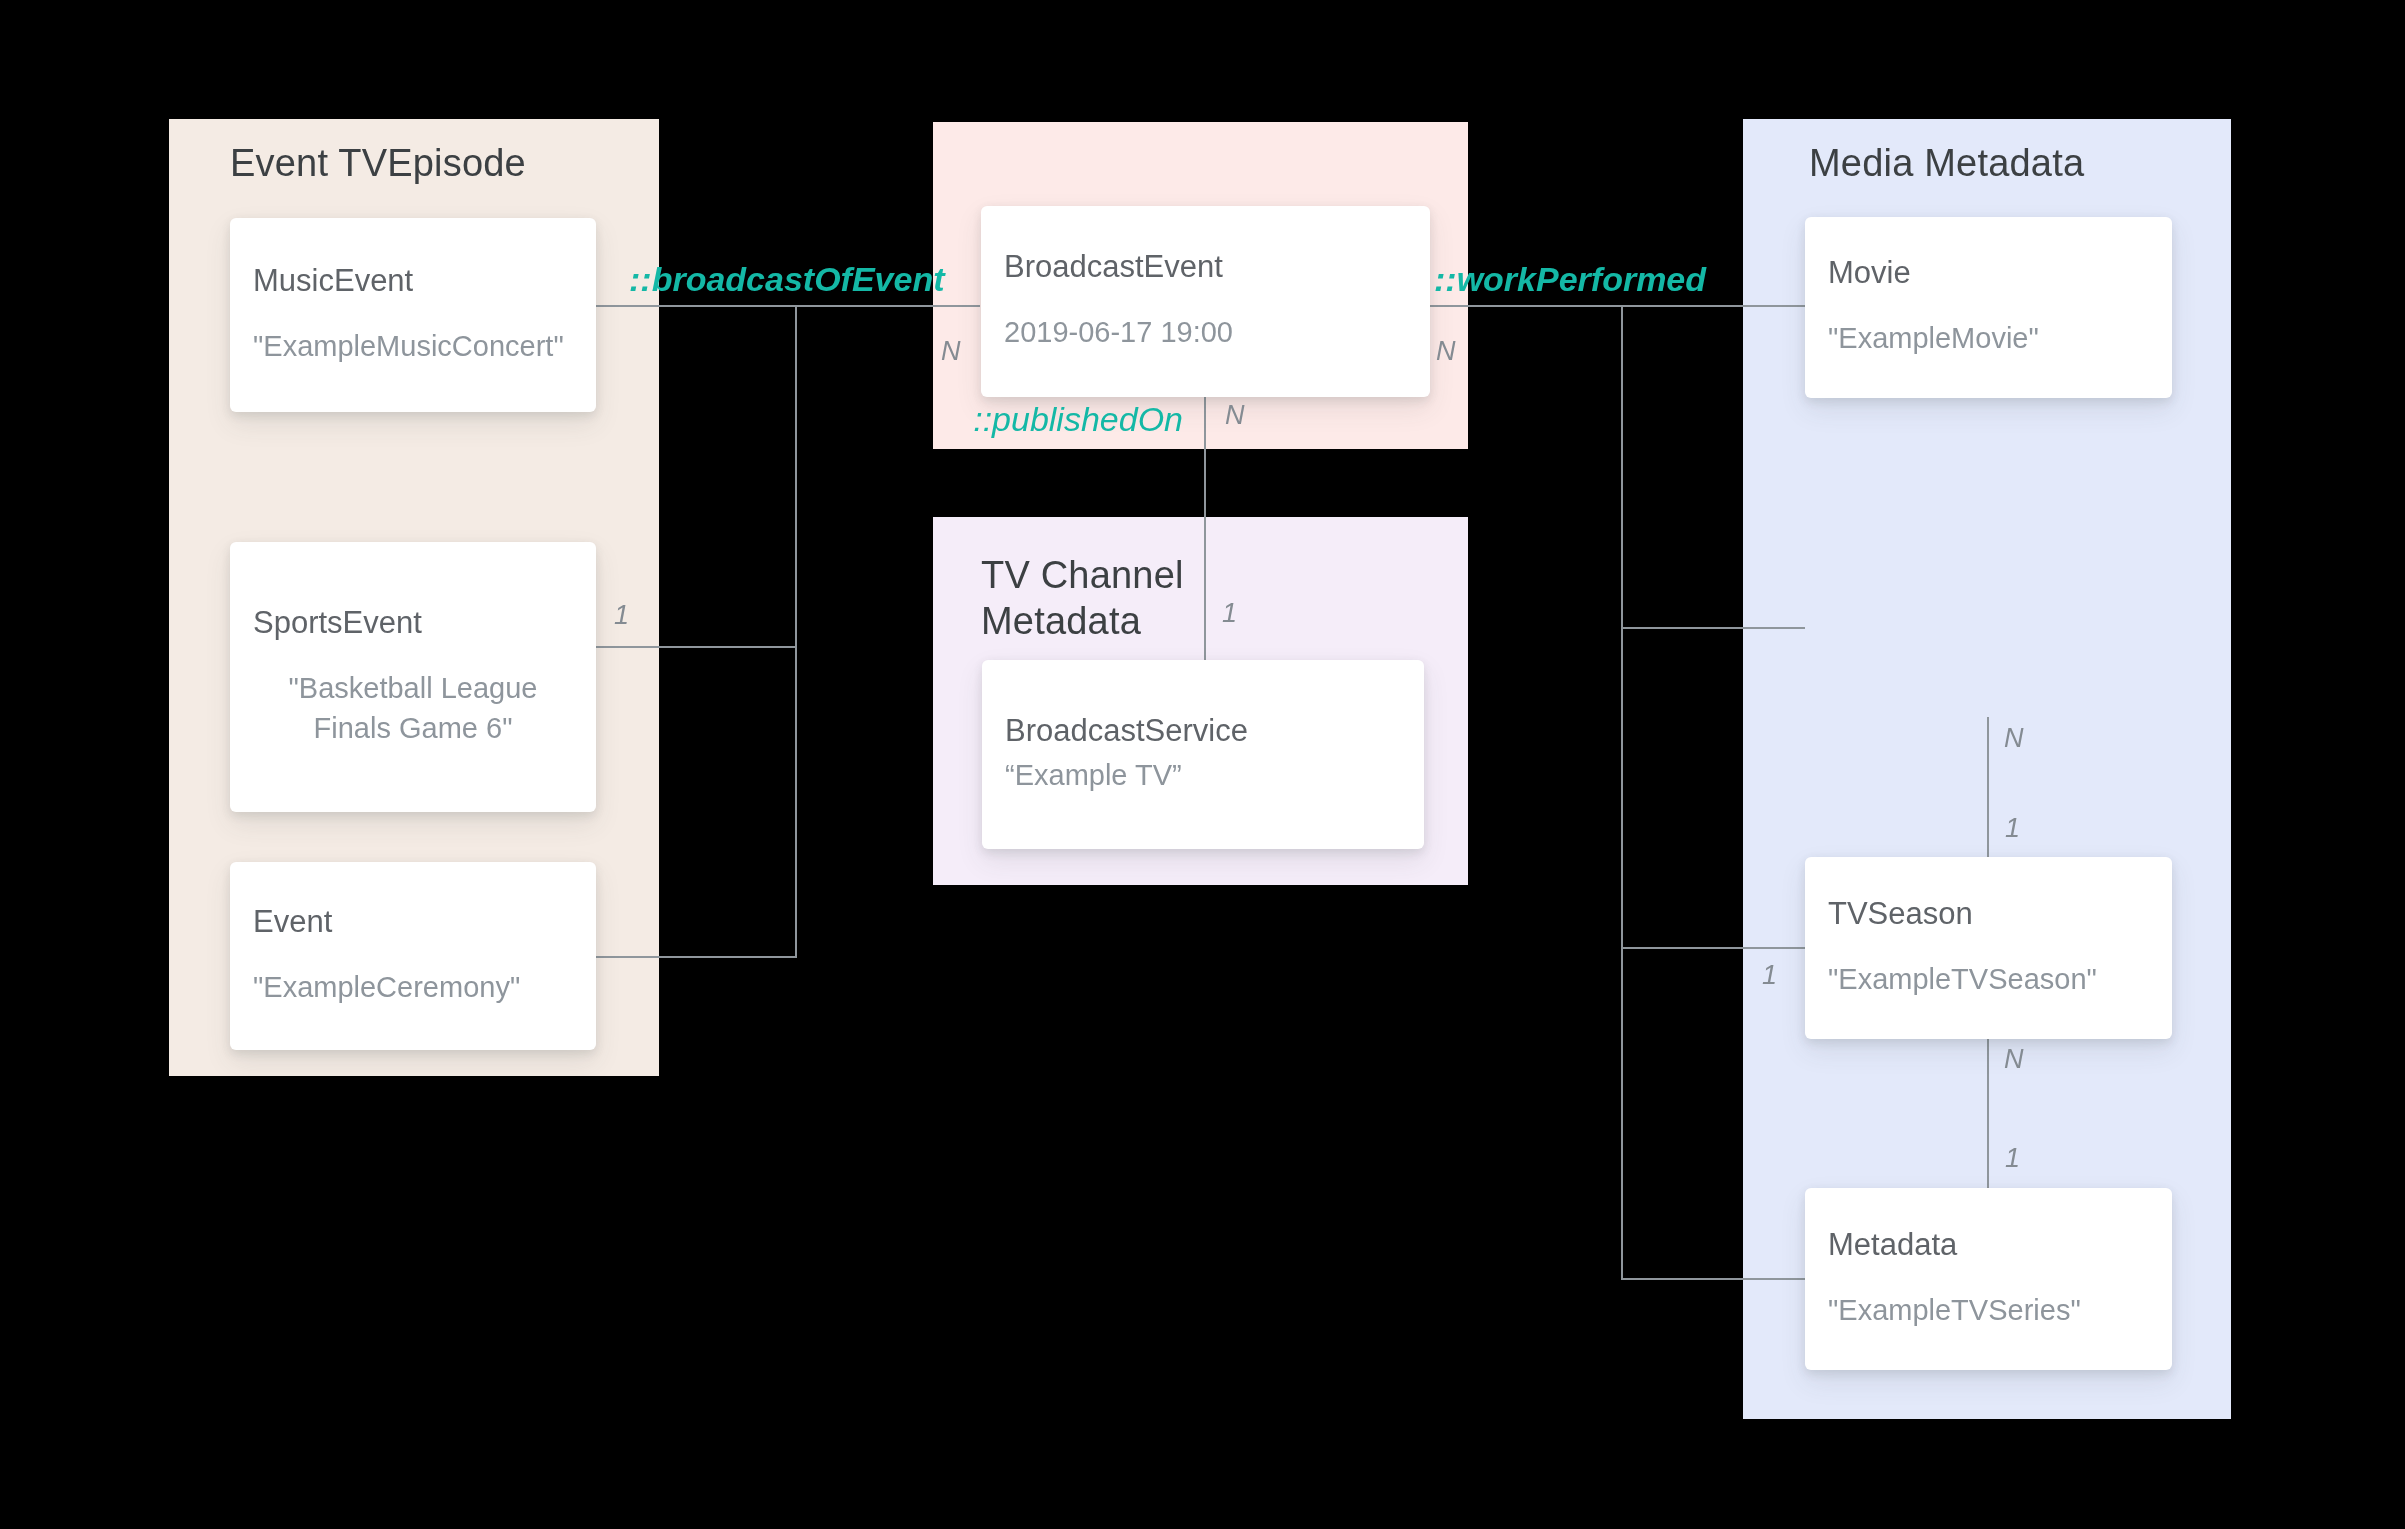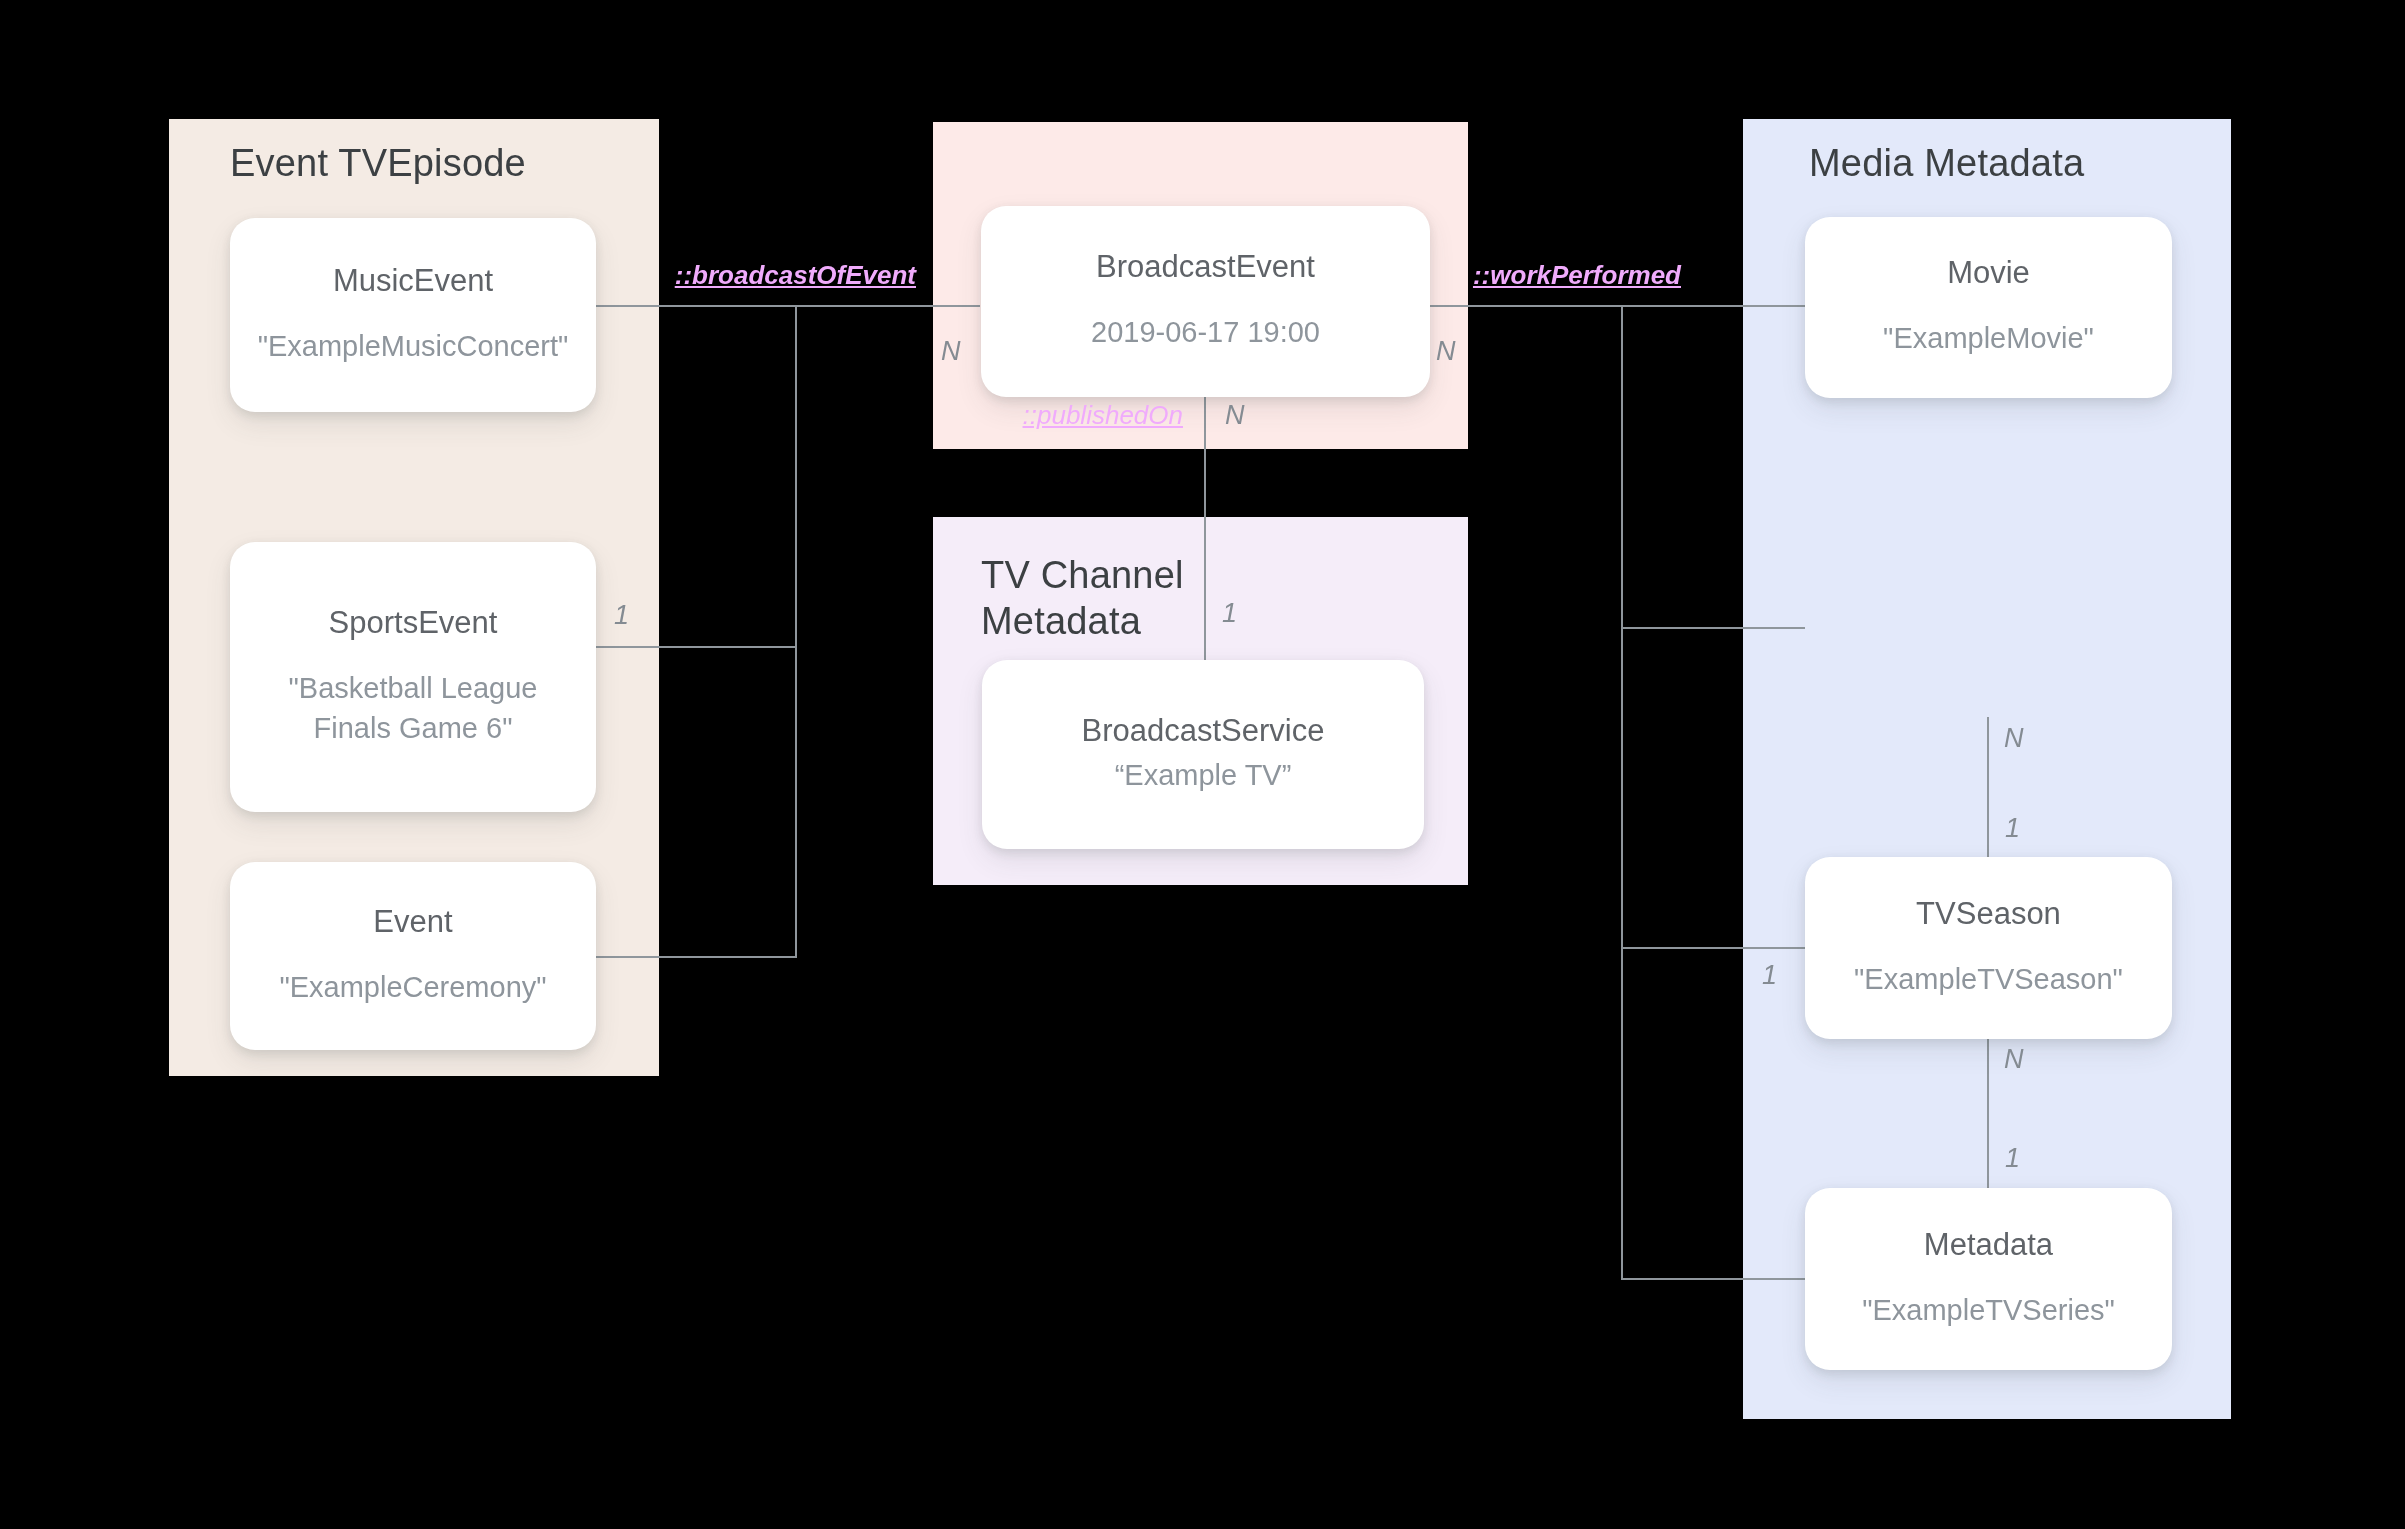--- a/index.html
+++ b/index.html
@@ -22,25 +22,25 @@
     position: absolute;
     font-size: 38px;
     line-height: 1.2;
     font-weight: 500;
     color: #3c4043;
     letter-spacing: 0.2px;
   }
   .card {
     position: absolute;
     background: #ffffff;
-    border-radius: 25px;
+    border-radius: 6px;
     box-shadow: 0 3.8px 9.6px rgba(60,64,67,0.12), 0 11.5px 27px rgba(60,64,67,0.10);
     display: flex;
     flex-direction: column;
-    align-items: center;
+    align-items: flex-start;
     justify-content: center;
     text-align: center;
     gap: 29px;
     padding: 9.6px 23px;
     box-sizing: border-box;
   }
   .card-title {
     font-size: 31px;
     color: #5f6368;
     line-height: 1.1;
@@ -51,26 +51,25 @@
     line-height: 1.35;
   }
   .hline, .vline {
     position: absolute;
     background: #8f969c;
   }
   .hline { height: 1.9px; }
   .vline { width: 1.9px; }
   .rel-label {
     position: absolute;
-    font-size: 26px;
+    font-size: 34px;
     font-style: italic;
     font-weight: bold;
-    color: #f0abfc;
+    color: #14b8a6;
     white-space: nowrap;
-    text-decoration: underline;
   }
   .card-label {
     position: absolute;
     font-size: 27px;
     font-style: italic;
     color: #848b92;
     white-space: nowrap;
   }
   .ta-r { text-align: right; }
 </style>

